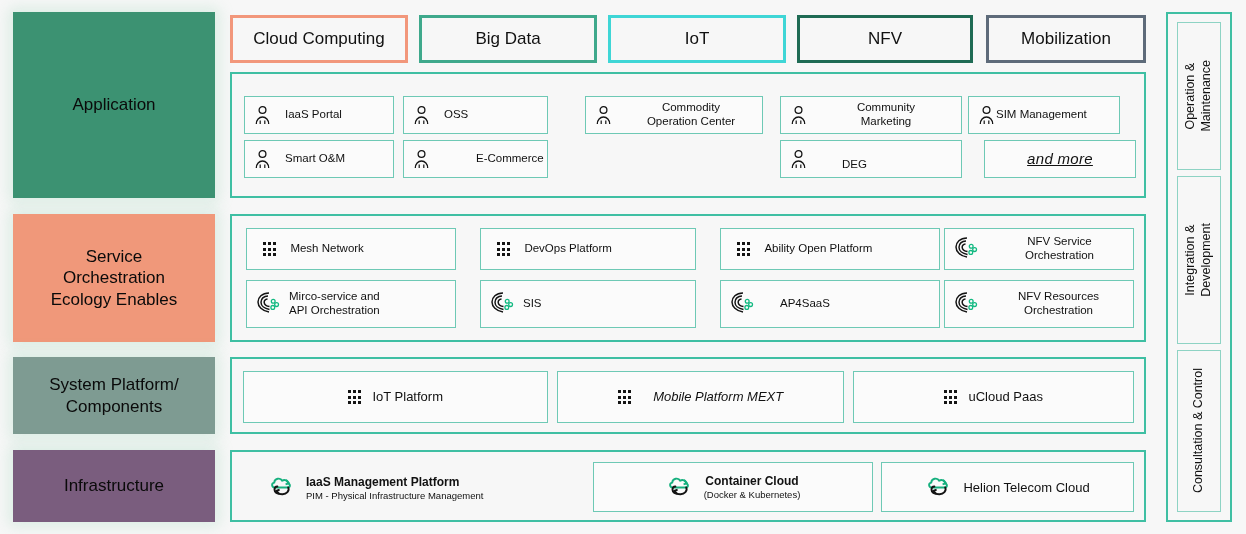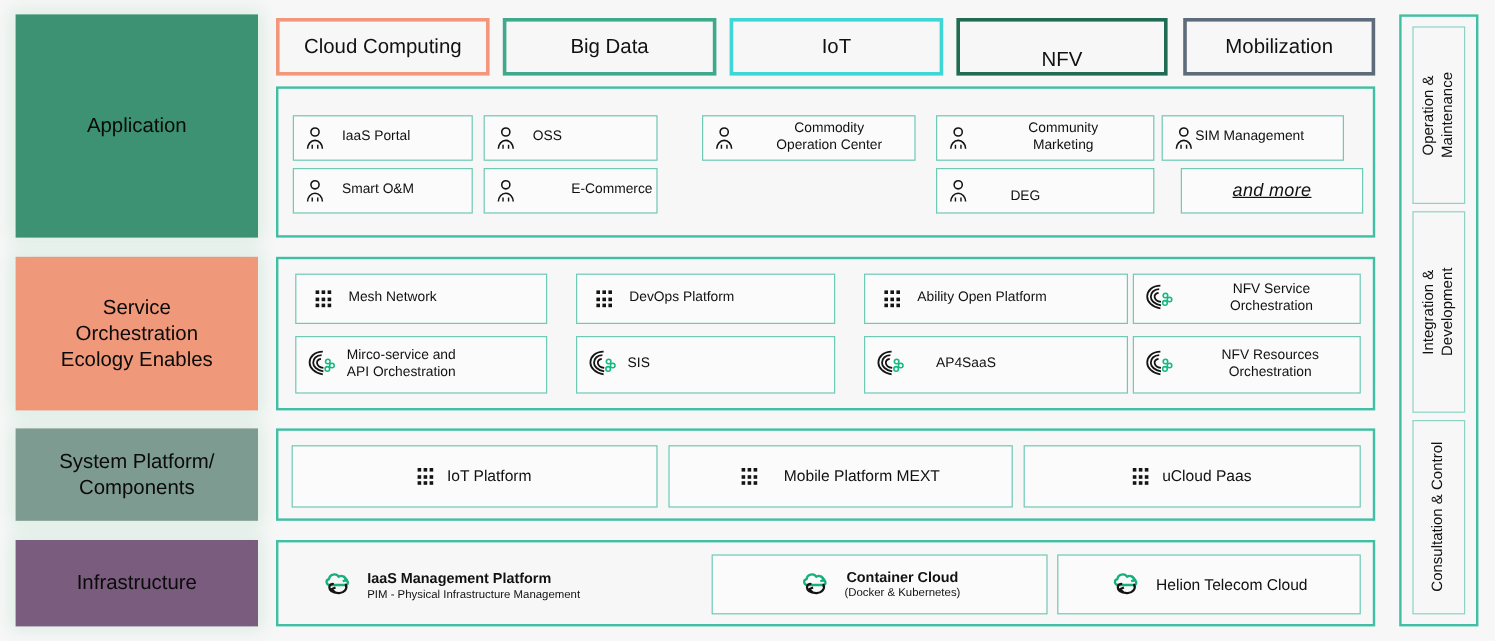--- a/index.html
+++ b/index.html
@@ -136,21 +136,21 @@
 
   <div class="tag" style="left:230px;top:15px;width:178px;height:48px;border:3px solid #F2977B;">
     <span>Cloud Computing</span>
   </div>
   <div class="tag" style="left:419px;top:15px;width:178px;height:48px;border:3px solid #3FA98C;">
     <span>Big Data</span>
   </div>
   <div class="tag" style="left:608px;top:15px;width:178px;height:48px;border:3px solid #3FD6D6;">
     <span>IoT</span>
   </div>
-  <div class="tag" style="left:797px;top:15px;width:176px;height:48px;border:3px solid #1F6B54;align-items:flex-end;">
+  <div class="tag" style="left:797px;top:15px;width:176px;height:48px;border:3px solid #1F6B54;">
     <span>NFV</span>
   </div>
   <div class="tag" style="left:986px;top:15px;width:160px;height:48px;border:3px solid #5E6B7A;">
     <span>Mobilization</span>
   </div>
 
   <div class="panel" style="left:230px;top:72px;width:916px;height:126px;">
 
     <div class="card" style="left:12px;top:22px;width:150px;height:38px;position:absolute;">
       <span class="ico" style="margin-left:9px;">
@@ -397,21 +397,21 @@
         <i></i>
           <i></i>
           <i></i>
           <i></i>
           <i></i>
           <i></i>
           <i></i>
           <i></i>
           <i></i>
       </span>
-      <span class="txt" style="margin-left:22px;">Mobile Platform MEXT</span>
+      <span class="txt" style="margin-left:22px;font-style:italic;">Mobile Platform MEXT</span>
     </div>
     <div class="card center" style="left:621px;top:12px;width:281px;height:52px;position:absolute;font-size:13px;">
       <span class="ico dots">
         <i></i>
           <i></i>
           <i></i>
           <i></i>
           <i></i>
           <i></i>
           <i></i>

